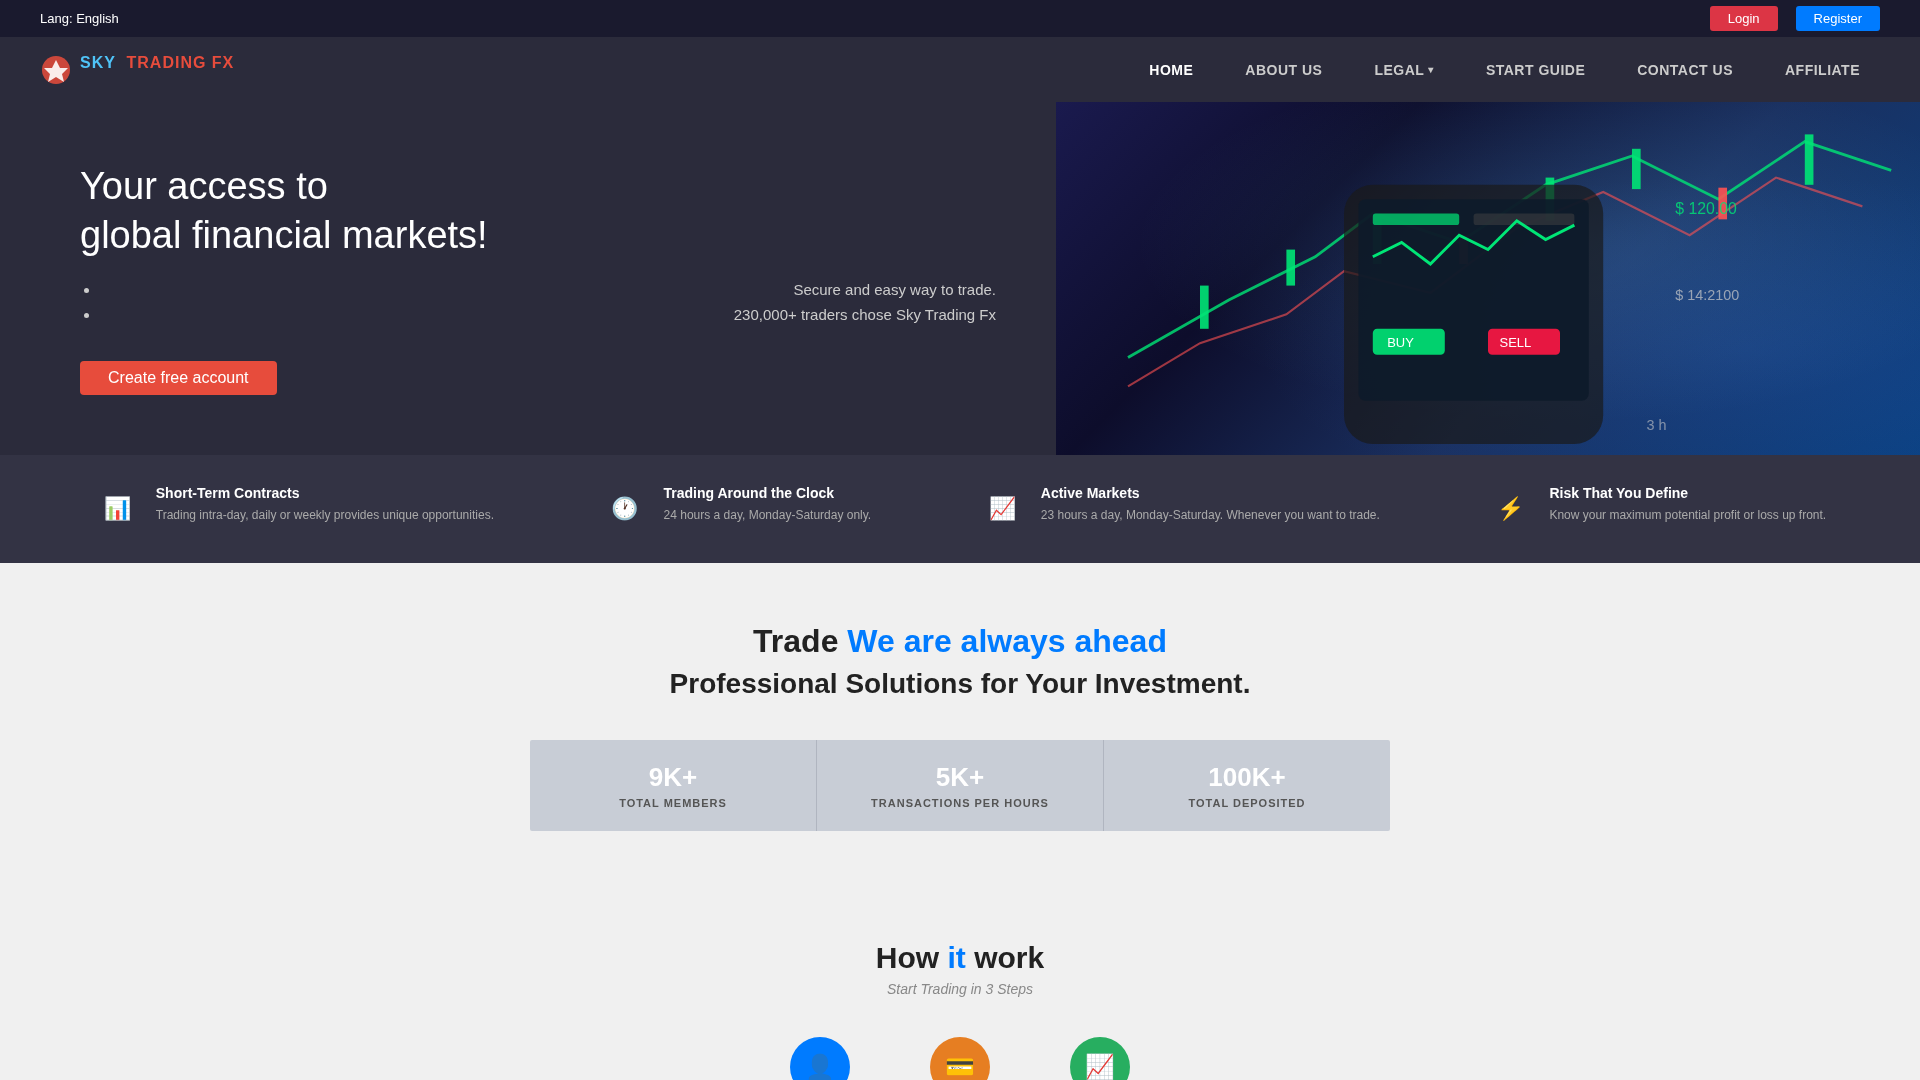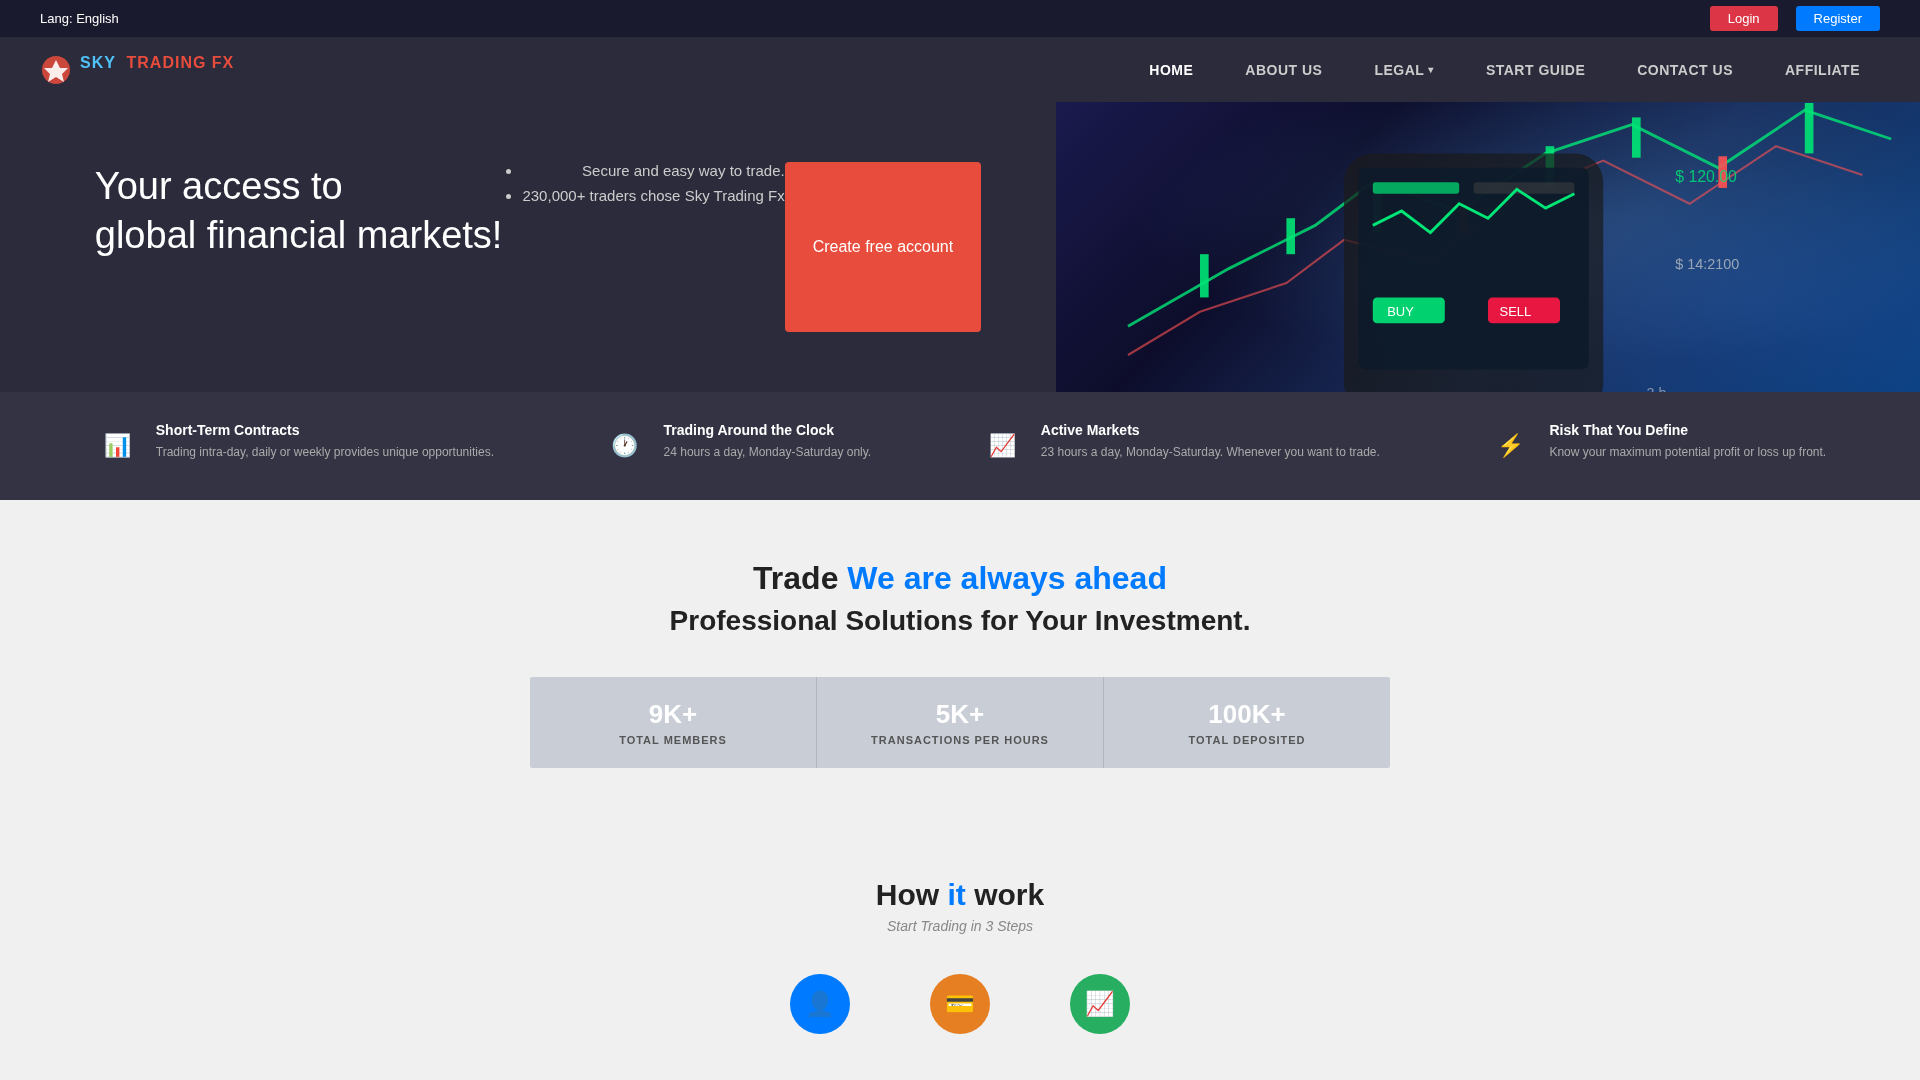--- a/index.html
+++ b/index.html
@@ -77,21 +77,21 @@
       background: #2b2b3b;
       display: flex;
       min-height: 290px;
       position: relative;
       overflow: hidden;
     }
     .hero-content {
       width: 55%;
       padding: 60px 60px 60px 80px;
       display: flex;
-      flex-direction: row;
+      flex-direction: column;
       justify-content: center;
     }
     .hero-title {
       color: #fff;
       font-size: 38px;
       font-weight: 400;
       line-height: 1.3;
       margin-bottom: 20px;
     }
     .hero-bullets { list-style: disc; padding-left: 20px; margin-bottom: 30px; text-align: right; }

